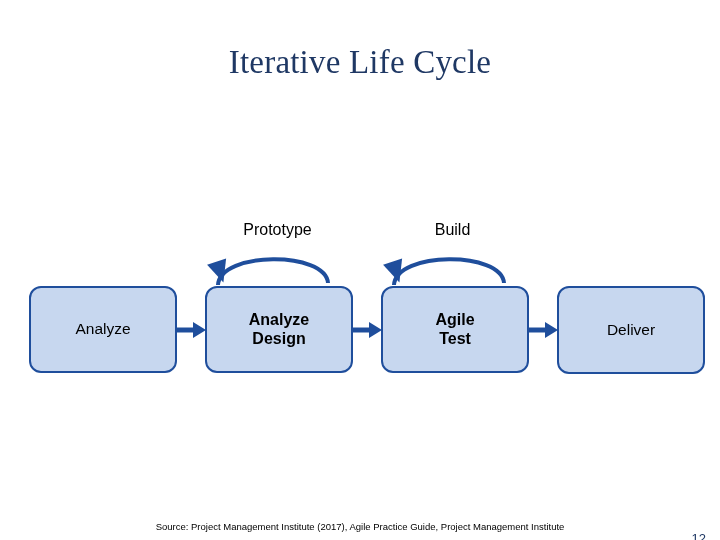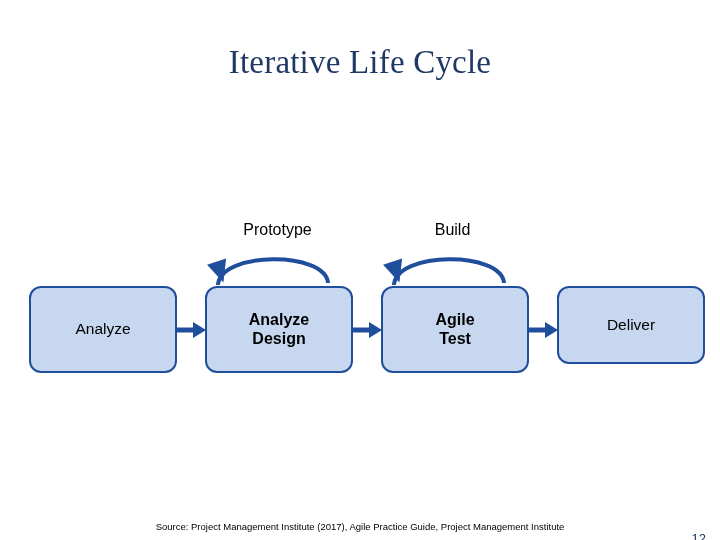--- a/index.html
+++ b/index.html
@@ -125,21 +125,21 @@
   <div class="stage-box bold" style="left:205px; top:286px; width:148px; height:87px;">
     <span class="box-label">Analyze
 Design</span>
   </div>
 
   <div class="stage-box bold" style="left:381px; top:286px; width:148px; height:87px;">
     <span class="box-label">Agile
 Test</span>
   </div>
 
-  <div class="stage-box plain" style="left:557px; top:286px; width:148px; height:78px;">
+  <div class="stage-box plain" style="left:557px; top:286px; width:148px; height:88px;">
     <span class="box-label">Deliver</span>
   </div>
 
   <svg class="arrow-svg" style="left:177px; top:320px;" width="30" height="20" viewBox="0 0 30 20">
     <line x1="0" y1="10" x2="18" y2="10" stroke="#1f4e9c" stroke-width="5"></line>
     <polygon points="16,2 29,10 16,18" fill="#1f4e9c"></polygon>
   </svg>
 
   <svg class="arrow-svg" style="left:353px; top:320px;" width="30" height="20" viewBox="0 0 30 20">
     <line x1="0" y1="10" x2="18" y2="10" stroke="#1f4e9c" stroke-width="5"></line>

